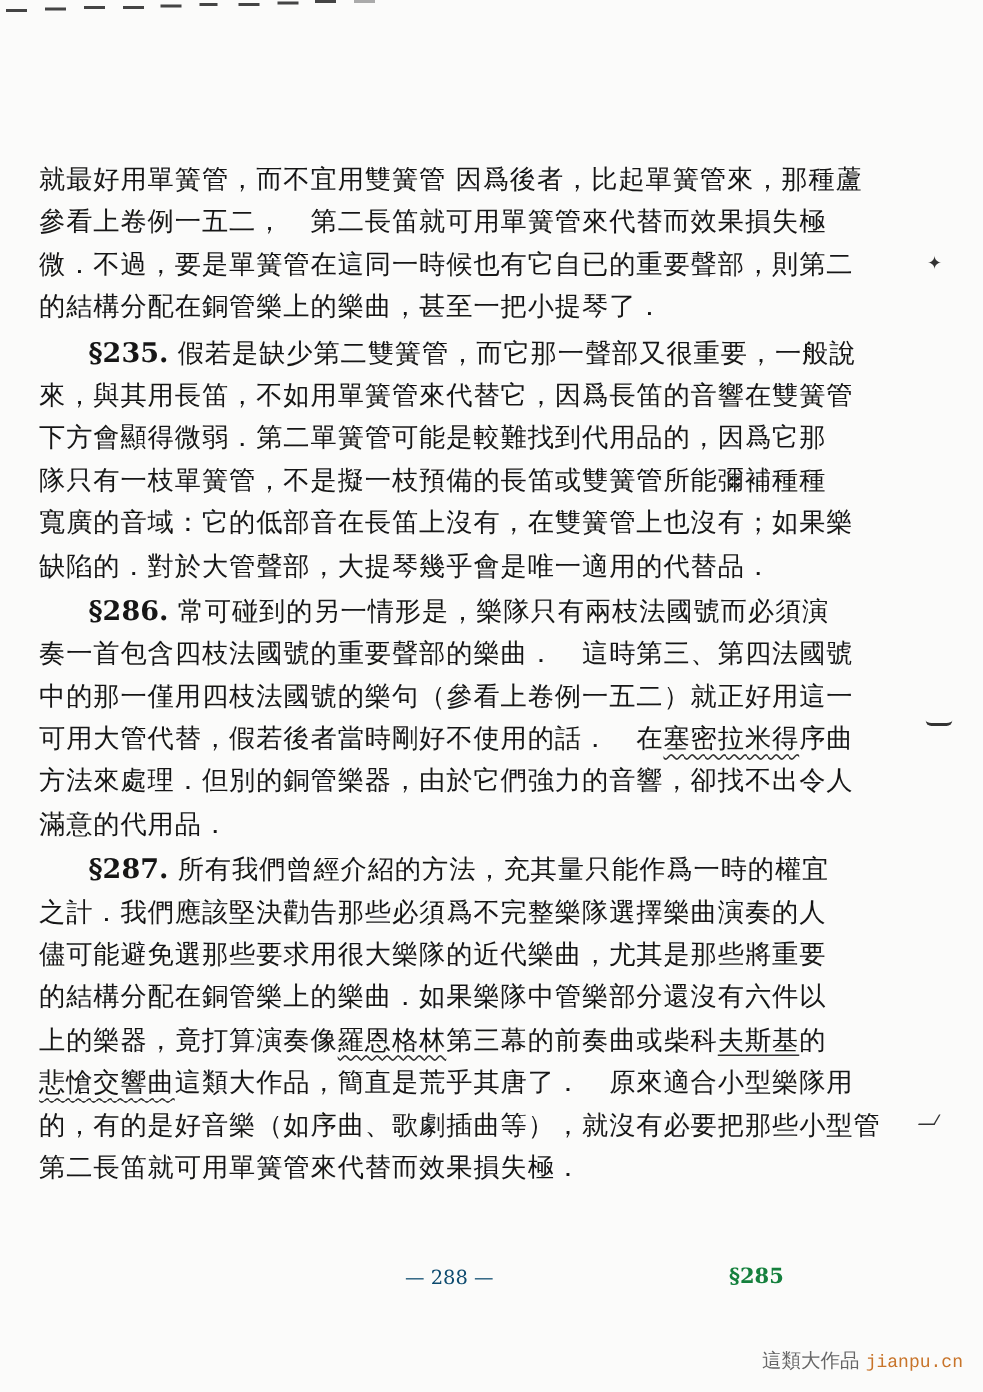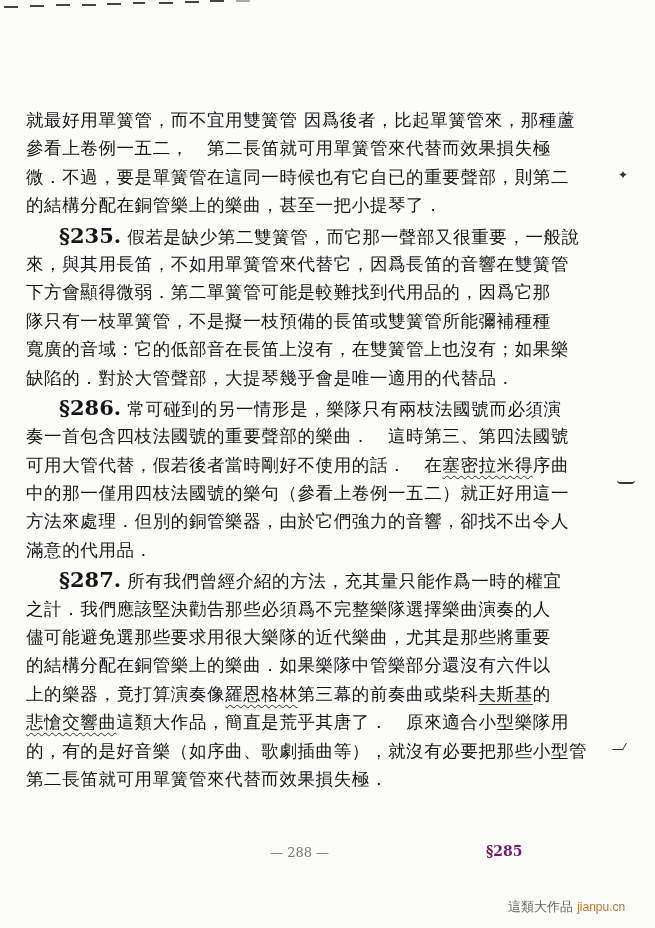--- a/index.html
+++ b/index.html
@@ -15,36 +15,36 @@
   }
   .page-body {
     position:absolute; left:26px; top:106px; width:520px;
   }
   .line {
     font-size:17.5px; line-height:28.4px; height:28.4px;
     white-space:nowrap; letter-spacing:0.6px;
     font-weight:500;
   }
   .line.indent { padding-left:33px; }
-  .sec { font-family:"DejaVu Serif", serif; font-weight:bold; font-size:21px; letter-spacing:0;text-align:center; }
+  .sec { font-family:"DejaVu Serif", serif; font-weight:bold; font-size:18px; letter-spacing:0;text-align:center; }
   .wavy { text-decoration: underline wavy #333; text-decoration-thickness:1px; text-underline-offset:4px; }
   .straight { text-decoration: underline solid #333; text-underline-offset:4px; }
   .footer-page {
-    position:absolute; left:270px; top:845px; font-size:13px; color:#737373;
+    position:absolute; left:270px; top:845px; font-size:13px; color:#0c4a6e;
     font-family:"DejaVu Serif", serif;
   }
   .footer-sec {
-    position:absolute; left:486px; top:843px; font-size:14px; font-weight:bold; color:#701a75;
+    position:absolute; left:486px; top:843px; font-size:14px; font-weight:bold; color:#15803d;
     font-family:"DejaVu Serif", serif;
   }
   .watermark {
     position:absolute; left:508px; top:898px; font-size:13px; color:#666;
     font-family:"DejaVu Sans", sans-serif; white-space:nowrap;
   }
-  .watermark .wm-url { color:#c8742a; font-family:Liberation Sans, sans-serif; font-size:12px; }
+  .watermark .wm-url { color:#c8742a; font-family:Liberation Mono, monospace; font-size:12px; }
   .margin-mark { position:absolute; color:#333; font-size:12px; }
 </style>
 </head>
 <body>
 
 <div class="top-marks">
   <div class="mark" style="left:4px;width:14px;top:6px"></div>
   <div class="mark" style="left:30px;width:14px;top:5px"></div>
   <div class="mark" style="left:56px;width:14px;top:4px"></div>
   <div class="mark" style="left:82px;width:14px;top:4px"></div>
@@ -70,22 +70,22 @@
     <div class="line">來，與其用長笛，不如用單簧管來代替它，因爲長笛的音響在雙簧管</div>
     <div class="line">下方會顯得微弱．第二單簧管可能是較難找到代用品的，因爲它那</div>
     <div class="line">隊只有一枝單簧管，不是擬一枝預備的長笛或雙簧管所能彌補種種</div>
     <div class="line">寬廣的音域：它的低部音在長笛上沒有，在雙簧管上也沒有；如果樂</div>
     <div class="line">缺陷的．對於大管聲部，大提琴幾乎會是唯一適用的代替品．</div>
   </div>
 
   <div style="margin-top:2px">
     <div class="line indent"><span class="sec">§286.</span> <span>常可碰到的另一情形是，樂隊只有兩枝法國號而必須演</span></div>
     <div class="line">奏一首包含四枝法國號的重要聲部的樂曲．　這時第三、第四法國號</div>
+    <div class="line">中的那一僅用四枝法國號的樂句（參看上卷例一五二）就正好用這一</div>
     <div class="line"><span>可用大管代替，假若後者當時剛好不使用的話．　在</span><span class="wavy">塞密拉米得</span><span>序曲</span></div>
-    <div class="line">中的那一僅用四枝法國號的樂句（參看上卷例一五二）就正好用這一</div>
     <div class="line">方法來處理．但別的銅管樂器，由於它們強力的音響，卻找不出令人</div>
     <div class="line">滿意的代用品．</div>
   </div>
 
   <div style="margin-top:2px">
     <div class="line indent"><span class="sec">§287.</span> <span>所有我們曾經介紹的方法，充其量只能作爲一時的權宜</span></div>
     <div class="line">之計．我們應該堅決勸告那些必須爲不完整樂隊選擇樂曲演奏的人</div>
     <div class="line">儘可能避免選那些要求用很大樂隊的近代樂曲，尤其是那些將重要</div>
     <div class="line">的結構分配在銅管樂上的樂曲．如果樂隊中管樂部分還沒有六件以</div>
     <div class="line"><span>上的樂器，竟打算演奏像</span><span class="wavy">羅恩格林</span><span>第三幕的前奏曲或柴科</span><span class="straight">夫斯基</span><span>的</span></div>

